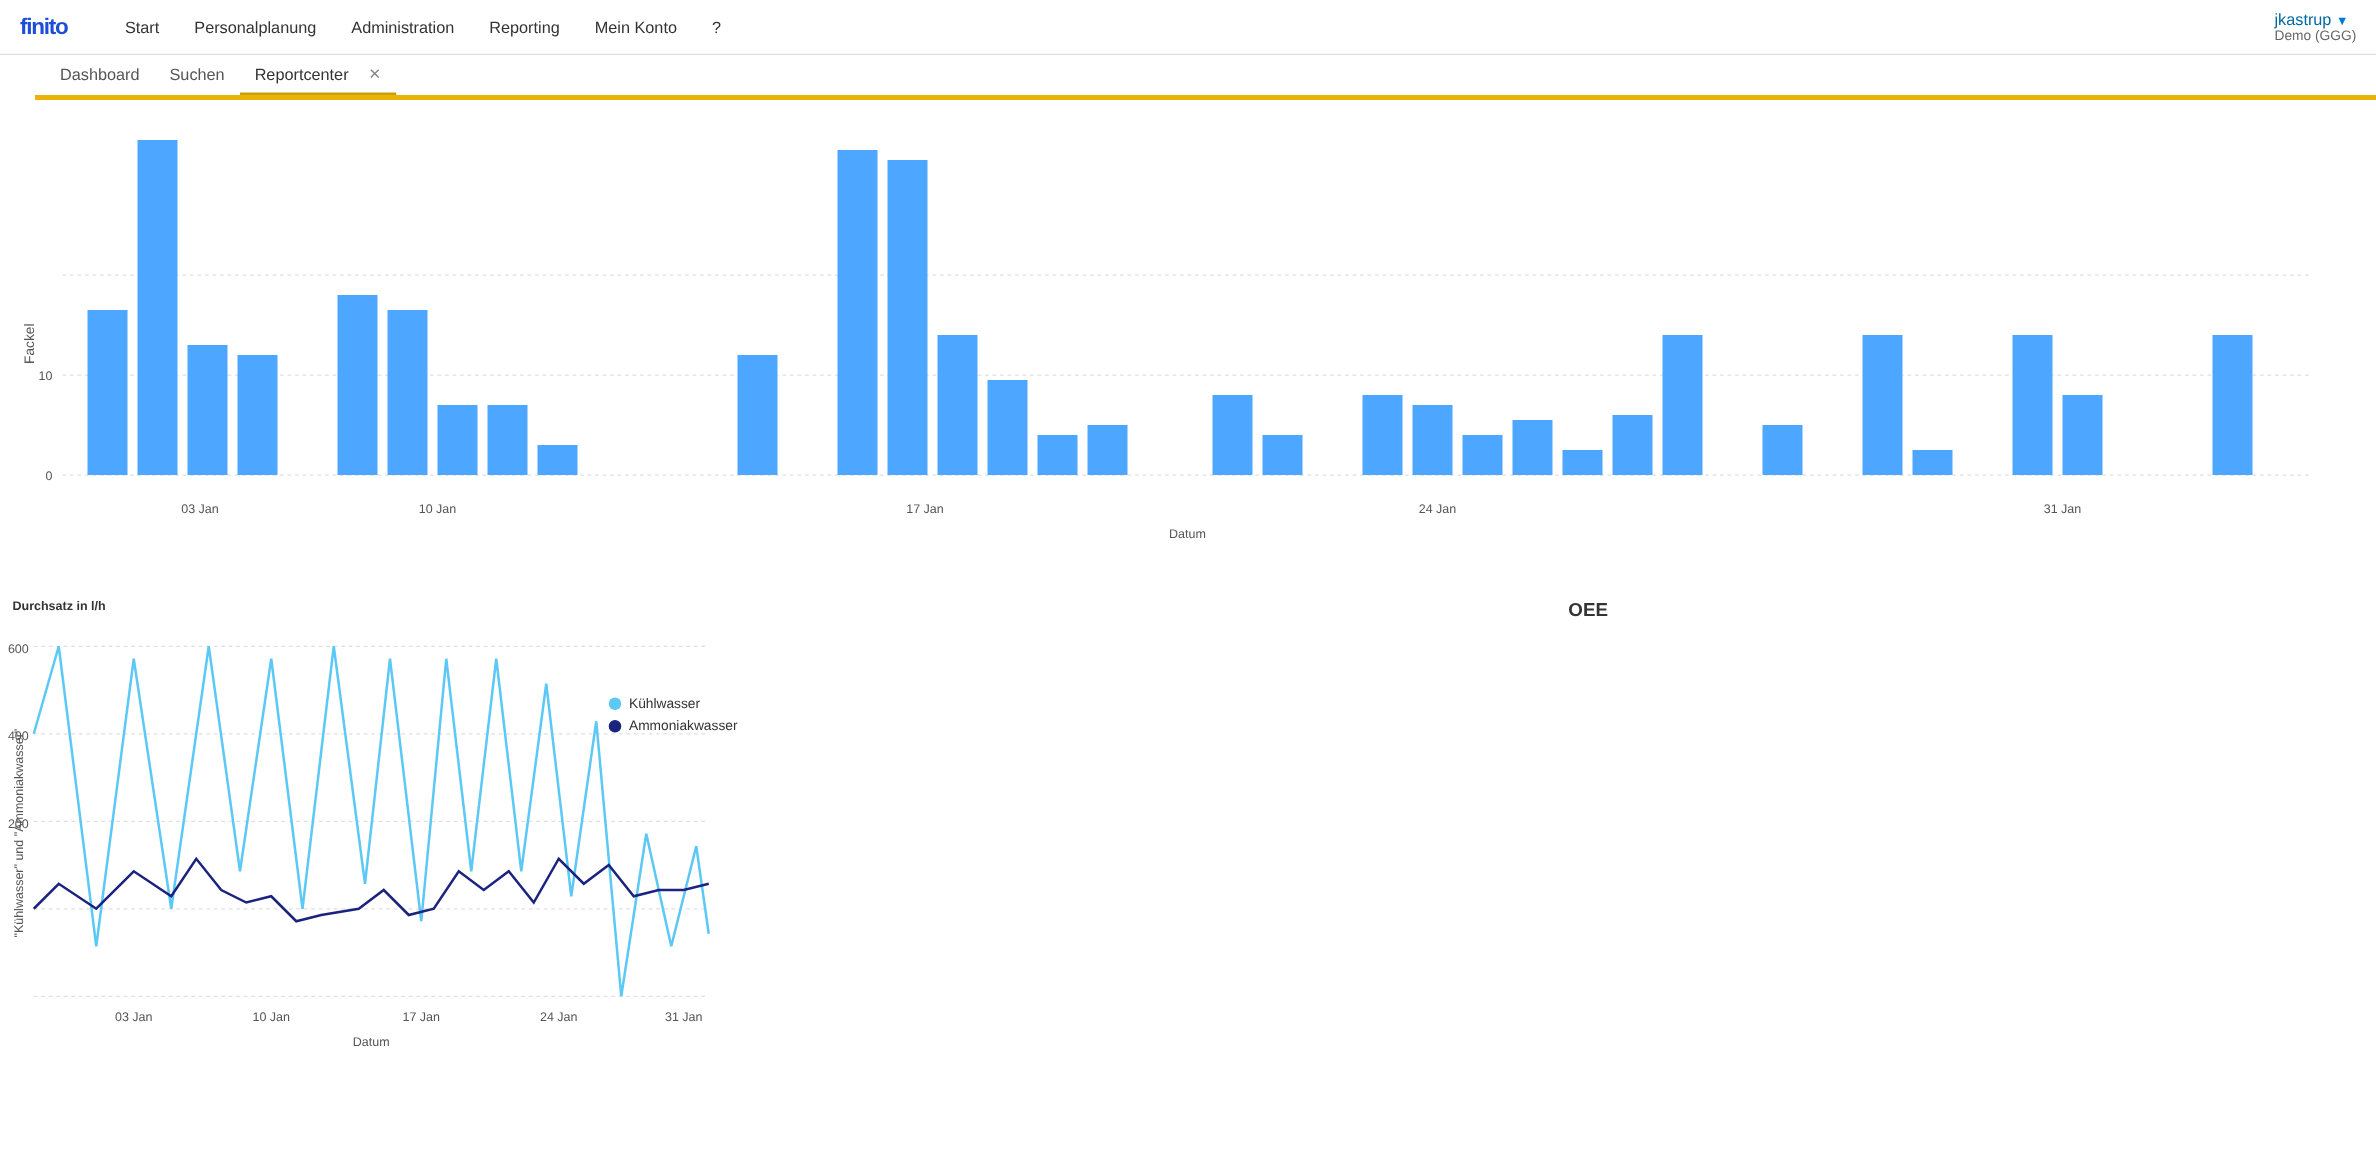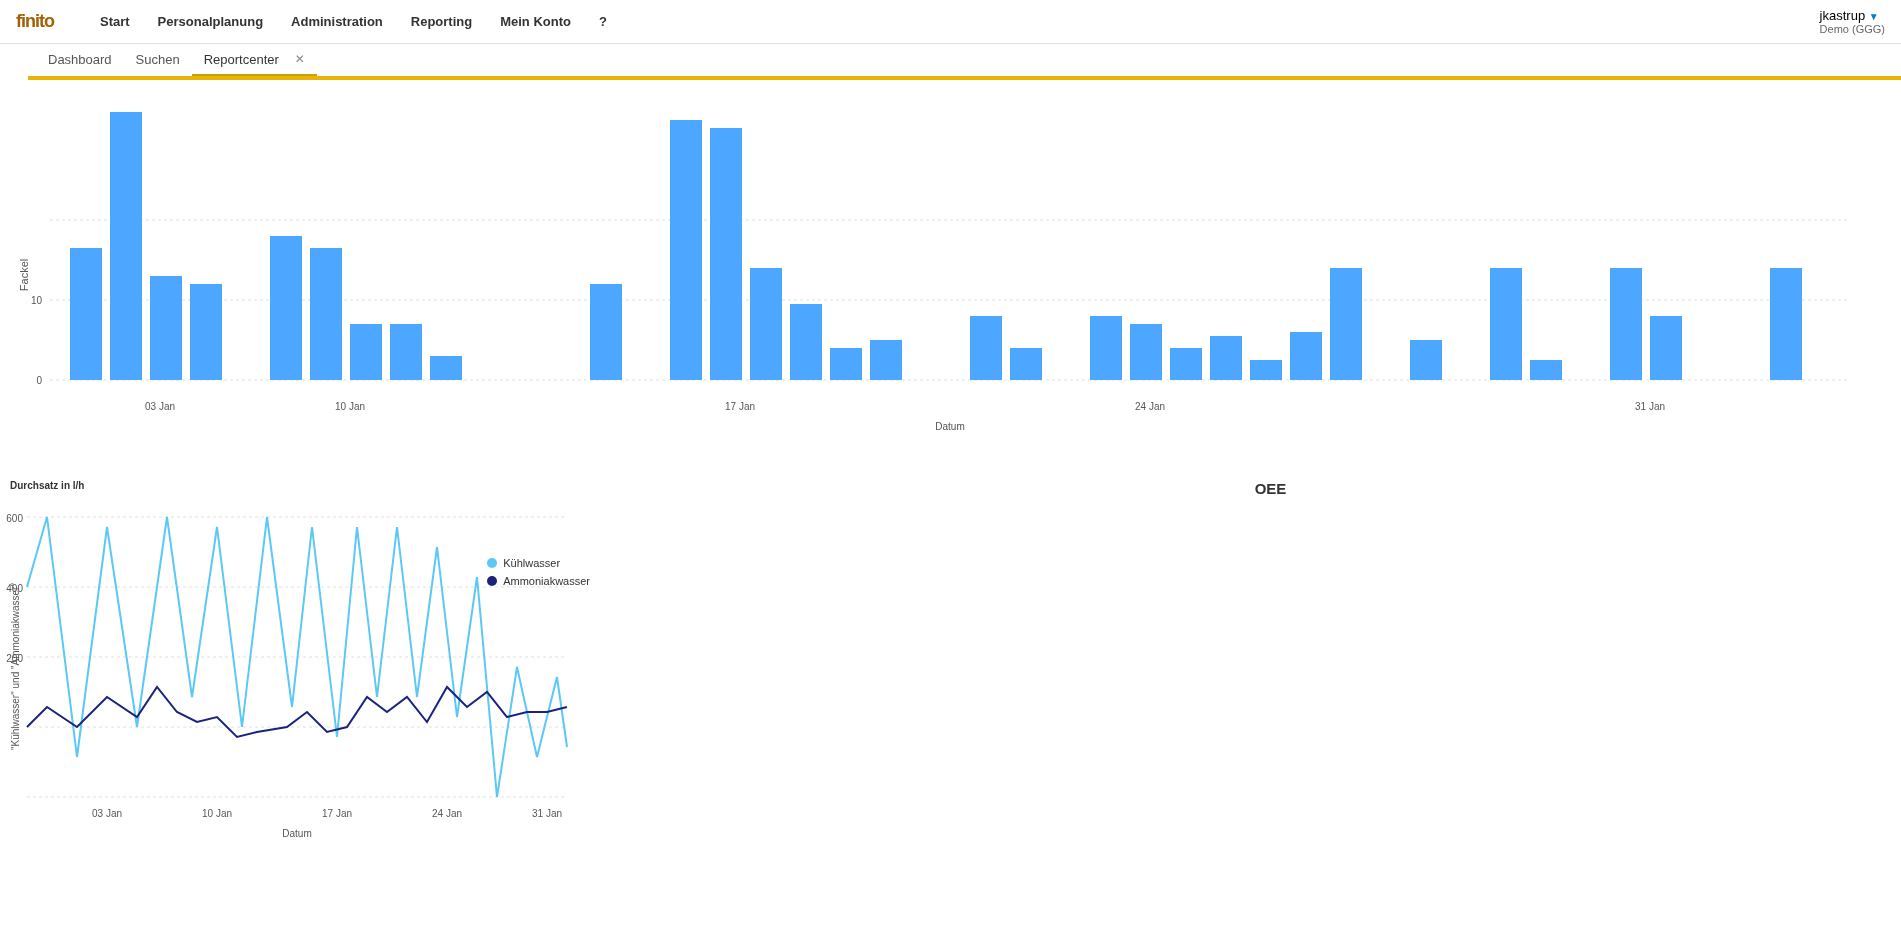--- a/index.html
+++ b/index.html
@@ -6,28 +6,28 @@
     body { font-family: Arial, sans-serif; background: #fff; font-size: 13px; color: #333; overflow-x: hidden; }
 
     
     .top-nav {
       display: flex; align-items: center;
       height: 44px; background: #fff;
       border-bottom: 1px solid #e0e0e0;
       padding: 0 16px;
       position: relative;
     }
-    .logo { font-size: 18px; font-weight: bold; color: #a16207; margin-right: 32px; letter-spacing: -1px; }
-    .nav-items { display: flex; gap: 0; align-items: flex-start; flex: 1; font-weight: bold; }
+    .logo { font-size: 18px; font-weight: bold; color: #1d4ed8; margin-right: 32px; letter-spacing: -1px; }
+    .nav-items { display: flex; gap: 0; align-items: flex-start; flex: 1; }
     .nav-item {
       padding: 0 14px; height: 44px; display: flex; align-items: center;
       color: #333; cursor: pointer; font-size: 13px;
     }
     .user-area { display: flex; align-items: center; gap: 4px; cursor: pointer; }
-    .user-name { color: #000000; font-size: 13px; }
+    .user-name { color: #0369a1; font-size: 13px; }
     .user-sub { color: #666; font-size: 11px; display: block; }
     .user-chevron { color: #0078d4; font-size: 10px; }
 
     
     .tab-bar {
       display: flex; align-items: center;
       background: #fff;
       border-bottom: 4px solid #eab308;
       padding: 0 8px;
       height: 36px;

